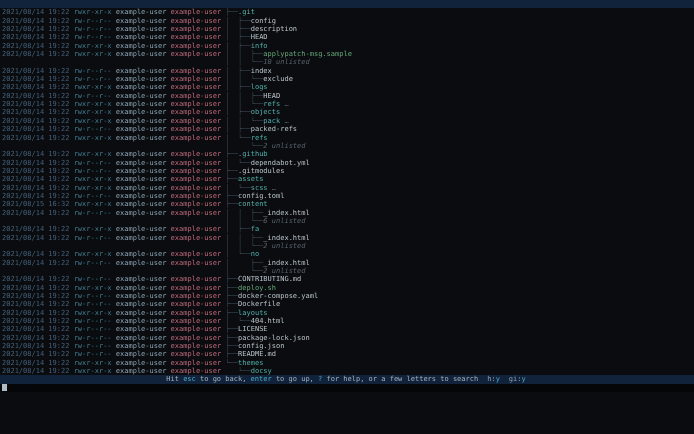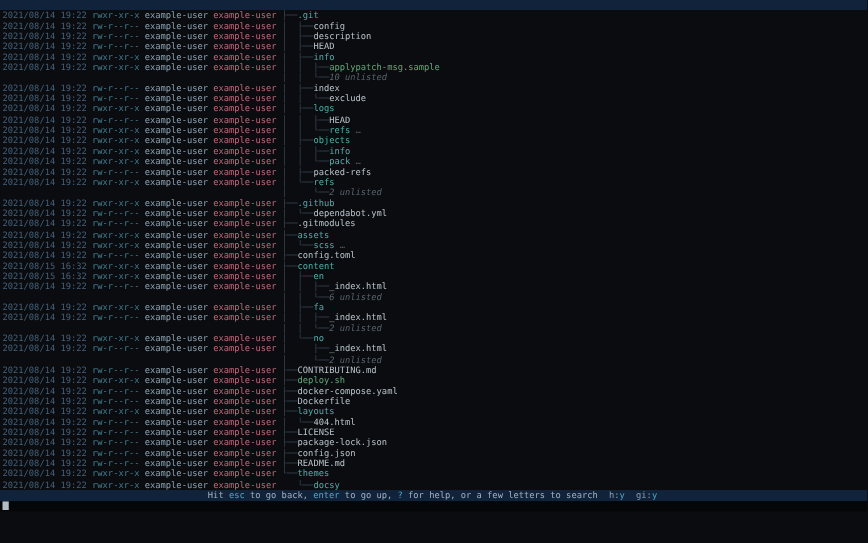--- a/index.html
+++ b/index.html
@@ -51,33 +51,31 @@
       <div class="line"><span class="c-date">2021/08/14 19:22 </span><span class="c-perm">rw-r--r-- </span><span class="c-owner">example-user </span><span class="c-group">example-user </span><span class="c-tree">│  ├──</span><span class="file">HEAD</span></div>
       <div class="line"><span class="c-date">2021/08/14 19:22 </span><span class="c-perm">rwxr-xr-x </span><span class="c-owner">example-user </span><span class="c-group">example-user </span><span class="c-tree">│  ├──</span><span class="dir">info</span></div>
       <div class="line"><span class="c-date">2021/08/14 19:22 </span><span class="c-perm">rwxr-xr-x </span><span class="c-owner">example-user </span><span class="c-group">example-user </span><span class="c-tree">│  │  ├──</span><span class="exe">applypatch-msg.sample</span></div>
       <div class="line"><span class="c-date">                 </span><span class="c-perm">          </span><span class="c-owner">             </span><span class="c-group">             </span><span class="c-tree">│  │  └──</span><span class="unlisted">10 unlisted</span></div>
       <div class="line"><span class="c-date">2021/08/14 19:22 </span><span class="c-perm">rw-r--r-- </span><span class="c-owner">example-user </span><span class="c-group">example-user </span><span class="c-tree">│  ├──</span><span class="file">index</span></div>
       <div class="line"><span class="c-date">2021/08/14 19:22 </span><span class="c-perm">rw-r--r-- </span><span class="c-owner">example-user </span><span class="c-group">example-user </span><span class="c-tree">│  │  └──</span><span class="file">exclude</span></div>
       <div class="line"><span class="c-date">2021/08/14 19:22 </span><span class="c-perm">rwxr-xr-x </span><span class="c-owner">example-user </span><span class="c-group">example-user </span><span class="c-tree">│  ├──</span><span class="dir">logs</span></div>
       <div class="line"><span class="c-date">2021/08/14 19:22 </span><span class="c-perm">rw-r--r-- </span><span class="c-owner">example-user </span><span class="c-group">example-user </span><span class="c-tree">│  │  ├──</span><span class="file">HEAD</span></div>
       <div class="line"><span class="c-date">2021/08/14 19:22 </span><span class="c-perm">rwxr-xr-x </span><span class="c-owner">example-user </span><span class="c-group">example-user </span><span class="c-tree">│  │  └──</span><span class="dir">refs</span><span class="dots"> …</span></div>
       <div class="line"><span class="c-date">2021/08/14 19:22 </span><span class="c-perm">rwxr-xr-x </span><span class="c-owner">example-user </span><span class="c-group">example-user </span><span class="c-tree">│  ├──</span><span class="dir">objects</span></div>
-      <div class="line"><span class="c-date">2021/08/14 19:22 </span><span class="c-perm">rwxr-xr-x </span><span class="c-owner">example-user </span><span class="c-group">example-user </span><span class="c-tree">│  │  ├──</span><span class="dir">info</span></div>
       <div class="line"><span class="c-date">2021/08/14 19:22 </span><span class="c-perm">rwxr-xr-x </span><span class="c-owner">example-user </span><span class="c-group">example-user </span><span class="c-tree">│  │  └──</span><span class="dir">pack</span><span class="dots"> …</span></div>
       <div class="line"><span class="c-date">2021/08/14 19:22 </span><span class="c-perm">rw-r--r-- </span><span class="c-owner">example-user </span><span class="c-group">example-user </span><span class="c-tree">│  ├──</span><span class="file">packed-refs</span></div>
       <div class="line"><span class="c-date">2021/08/14 19:22 </span><span class="c-perm">rwxr-xr-x </span><span class="c-owner">example-user </span><span class="c-group">example-user </span><span class="c-tree">│  └──</span><span class="dir">refs</span></div>
       <div class="line"><span class="c-date">                 </span><span class="c-perm">          </span><span class="c-owner">             </span><span class="c-group">             </span><span class="c-tree">│     └──</span><span class="unlisted">2 unlisted</span></div>
       <div class="line"><span class="c-date">2021/08/14 19:22 </span><span class="c-perm">rwxr-xr-x </span><span class="c-owner">example-user </span><span class="c-group">example-user </span><span class="c-tree">├──</span><span class="dir">.github</span></div>
       <div class="line"><span class="c-date">2021/08/14 19:22 </span><span class="c-perm">rw-r--r-- </span><span class="c-owner">example-user </span><span class="c-group">example-user </span><span class="c-tree">│  └──</span><span class="file">dependabot.yml</span></div>
       <div class="line"><span class="c-date">2021/08/14 19:22 </span><span class="c-perm">rw-r--r-- </span><span class="c-owner">example-user </span><span class="c-group">example-user </span><span class="c-tree">├──</span><span class="file">.gitmodules</span></div>
       <div class="line"><span class="c-date">2021/08/14 19:22 </span><span class="c-perm">rwxr-xr-x </span><span class="c-owner">example-user </span><span class="c-group">example-user </span><span class="c-tree">├──</span><span class="dir">assets</span></div>
       <div class="line"><span class="c-date">2021/08/14 19:22 </span><span class="c-perm">rwxr-xr-x </span><span class="c-owner">example-user </span><span class="c-group">example-user </span><span class="c-tree">│  └──</span><span class="dir">scss</span><span class="dots"> …</span></div>
       <div class="line"><span class="c-date">2021/08/14 19:22 </span><span class="c-perm">rw-r--r-- </span><span class="c-owner">example-user </span><span class="c-group">example-user </span><span class="c-tree">├──</span><span class="file">config.toml</span></div>
       <div class="line"><span class="c-date">2021/08/15 16:32 </span><span class="c-perm">rwxr-xr-x </span><span class="c-owner">example-user </span><span class="c-group">example-user </span><span class="c-tree">├──</span><span class="dir">content</span></div>
-      <div class="line"><span class="c-date">2021/08/15 16:32 </span><span class="c-perm">rwxr-xr-x </span><span class="c-owner">example-user </span><span class="c-group">example-user </span><span class="c-tree">│  ├──</span><span class="dir">en</span></div>
       <div class="line"><span class="c-date">2021/08/14 19:22 </span><span class="c-perm">rw-r--r-- </span><span class="c-owner">example-user </span><span class="c-group">example-user </span><span class="c-tree">│  │  ├──</span><span class="file">_index.html</span></div>
       <div class="line"><span class="c-date">                 </span><span class="c-perm">          </span><span class="c-owner">             </span><span class="c-group">             </span><span class="c-tree">│  │  └──</span><span class="unlisted">6 unlisted</span></div>
       <div class="line"><span class="c-date">2021/08/14 19:22 </span><span class="c-perm">rwxr-xr-x </span><span class="c-owner">example-user </span><span class="c-group">example-user </span><span class="c-tree">│  ├──</span><span class="dir">fa</span></div>
       <div class="line"><span class="c-date">2021/08/14 19:22 </span><span class="c-perm">rw-r--r-- </span><span class="c-owner">example-user </span><span class="c-group">example-user </span><span class="c-tree">│  │  ├──</span><span class="file">_index.html</span></div>
       <div class="line"><span class="c-date">                 </span><span class="c-perm">          </span><span class="c-owner">             </span><span class="c-group">             </span><span class="c-tree">│  │  └──</span><span class="unlisted">2 unlisted</span></div>
       <div class="line"><span class="c-date">2021/08/14 19:22 </span><span class="c-perm">rwxr-xr-x </span><span class="c-owner">example-user </span><span class="c-group">example-user </span><span class="c-tree">│  └──</span><span class="dir">no</span></div>
       <div class="line"><span class="c-date">2021/08/14 19:22 </span><span class="c-perm">rw-r--r-- </span><span class="c-owner">example-user </span><span class="c-group">example-user </span><span class="c-tree">│     ├──</span><span class="file">_index.html</span></div>
       <div class="line"><span class="c-date">                 </span><span class="c-perm">          </span><span class="c-owner">             </span><span class="c-group">             </span><span class="c-tree">│     └──</span><span class="unlisted">2 unlisted</span></div>
       <div class="line"><span class="c-date">2021/08/14 19:22 </span><span class="c-perm">rw-r--r-- </span><span class="c-owner">example-user </span><span class="c-group">example-user </span><span class="c-tree">├──</span><span class="file">CONTRIBUTING.md</span></div>
       <div class="line"><span class="c-date">2021/08/14 19:22 </span><span class="c-perm">rwxr-xr-x </span><span class="c-owner">example-user </span><span class="c-group">example-user </span><span class="c-tree">├──</span><span class="exe">deploy.sh</span></div>

